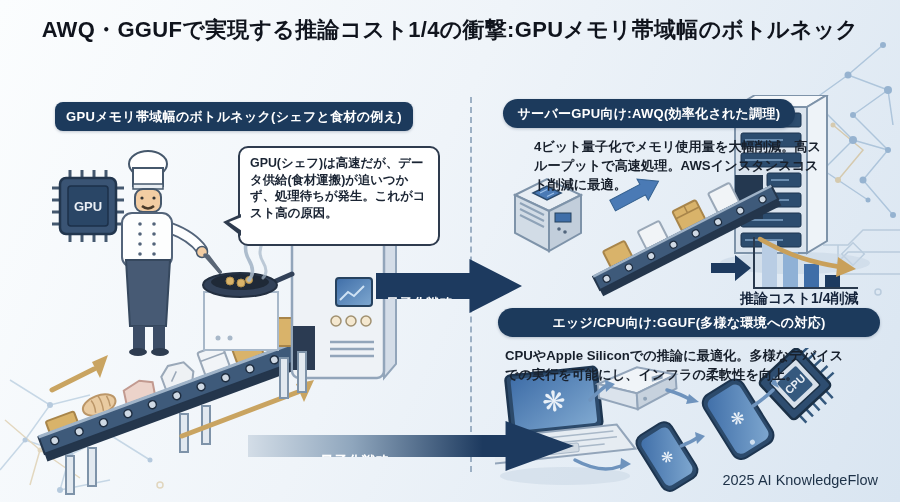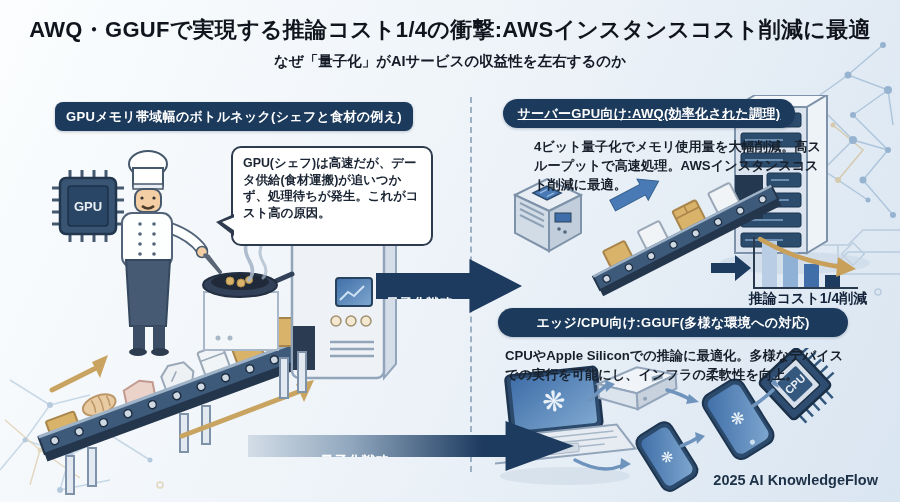--- a/index.html
+++ b/index.html
@@ -7,44 +7,44 @@
   #canvas{position:relative;width:900px;height:502px;overflow:hidden;
     background:linear-gradient(115deg,#fbfdfe 0%,#eff4f9 45%,#d9e5f1 100%);}
   .abs{position:absolute;}
   .title{left:0;top:15px;width:900px;text-align:center;font-size:22px;font-weight:800;
     color:#10141d;letter-spacing:.3px;}
   .subtitle{left:0;top:52px;width:900px;text-align:center;font-size:14.5px;font-weight:700;color:#141a26;}
   .pill{background:#1c3a5c;color:#fff;font-weight:700;border-radius:16px;
     display:flex;align-items:center;justify-content:center;font-size:13px;letter-spacing:.3px;
     box-shadow:0 1px 3px rgba(20,40,70,.25);}
   #pill-bottleneck{left:55px;top:102px;width:358px;height:29px;}
-  #pill-awq{left:503px;top:99px;width:292px;height:29px;text-decoration:underline;}
-  #pill-gguf{left:498px;top:308px;width:350px;height:29px;}
+  #pill-awq{left:503px;top:99px;width:292px;height:29px;}
+  #pill-gguf{left:498px;top:308px;width:382px;height:29px;}
   .bodytext{font-size:13.2px;font-weight:700;color:#18202c;line-height:1.45;}
   #awq-body{left:534px;top:137px;width:298px;}
   #gguf-body{left:505px;top:346px;width:348px;}
-  .bubble{left:231px;top:146px;width:178px;height:82px;background:#fff;
+  .bubble{left:238px;top:146px;width:178px;height:82px;background:#fff;
     border:2.5px solid #2e3b4e;border-radius:10px;padding:7px 10px;
     font-size:12.4px;font-weight:700;line-height:1.33;color:#1a2433;}
   .bubble::after{content:'';position:absolute;left:-17px;bottom:8px;width:0;height:0;
     border-top:8px solid transparent;border-bottom:14px solid transparent;border-right:18px solid #2e3b4e;}
   .bubble::before{content:'';position:absolute;left:-11px;bottom:13px;width:0;height:0;z-index:1;
     border-top:5px solid transparent;border-bottom:9px solid transparent;border-right:13px solid #fff;}
   .big-arrow{display:flex;align-items:flex-end;color:#fff;font-weight:700;z-index:5;}
   #arrow-awq{left:376px;top:259px;width:136px;height:54px;background:#1d3a5f;font-size:13.5px;
     clip-path:polygon(0 26%,64% 26%,64% 0,100% 50%,64% 100%,64% 74%,0 74%);padding-left:10px;}
   #arrow-gguf{left:248px;top:421px;width:254px;height:50px;font-size:14px;
     background:linear-gradient(90deg,#d3dde7 0%,#8fa6bd 32%,#1d3a5f 72%);
     clip-path:polygon(0 28%,79% 28%,79% 0,100% 50%,79% 100%,79% 72%,0 72%);padding-left:72px;}
   .divider{left:470px;top:97px;height:375px;width:0;border-left:2px dashed #9db0c4;z-index:1;}
   #chart-box{left:753px;top:237px;width:96px;height:50px;border-left:2.5px solid #2a3a4e;
     border-bottom:2.5px solid #2a3a4e;display:flex;align-items:flex-end;gap:6px;padding-left:7px;z-index:4;}
   #chart-box .bar{width:15px;}
-  #chart-label{left:740px;top:290px;width:136px;text-align:center;font-size:14px;font-weight:800;color:#14233a;z-index:4;}
-  #footer{right:22px;top:472px;font-size:14.5px;font-weight:700;color:#1d3147;}
+  #chart-label{left:740px;top:290px;width:136px;font-size:14px;font-weight:800;color:#14233a;z-index:4;}
+  #footer{right:22px;top:472px;font-size:14.5px;font-weight:400;color:#1d3147;}
   svg text{font-family:"Liberation Sans","DejaVu Sans",sans-serif;}
 </style>
 </head>
 <body>
 
 <div id="canvas">
 
   <svg class="abs" style="left:793px;top:30px;opacity:.55;z-index:0;" width="107" height="280" viewBox="0 0 107 280">
     <g stroke="#86a8c8" stroke-width="1.5" fill="none">
       <path d="M90,15 L55,45 L95,60 L60,85 M55,45 L20,70 M95,60 L100,95 M20,70 L60,110 M60,85 L95,120 M60,110 L30,140 M95,120 L70,150 M30,140 L75,170 M70,150 L100,185 M60,110 L95,120"></path>
@@ -85,22 +85,21 @@
         <circle cx="25" cy="90" r="2.5"></circle>
         <circle cx="70" cy="105" r="3.5"></circle>
       <circle cx="110" cy="85" r="2.5"></circle>
         <circle cx="60" cy="140" r="3"></circle>
         <circle cx="150" cy="110" r="2.5"></circle>
     </g>
     <circle cx="40" cy="100" r="2.5" fill="#cdb077"></circle>
     <circle cx="160" cy="135" r="3" fill="none" stroke="#cdb077" stroke-width="1.5"></circle>
   </svg>
 
-  <div class="abs title">AWQ・GGUFで実現する推論コスト1/4の衝撃:AWSインスタンスコスト削減に最適</div>
-  <div class="abs subtitle">なぜ「量子化」がAIサービスの収益性を左右するのか</div>
+  <div class="abs title">AWQ・GGUFで実現する推論コスト1/4の衝撃:GPUメモリ帯域幅のボトルネック</div>
 
   <div class="abs divider"></div>
 
   <div class="abs pill" id="pill-bottleneck" style="z-index:6;border-radius:8px;">GPUメモリ帯域幅のボトルネック(シェフと食材の例え)</div>
   <div class="abs pill" id="pill-awq" style="z-index:6;">サーバーGPU向け:AWQ(効率化された調理)</div>
   <div class="abs pill" id="pill-gguf" style="z-index:6;">エッジ/CPU向け:GGUF(多様な環境への対応)</div>
 
   <div class="abs bodytext" id="awq-body" style="z-index:6;">4ビット量子化でメモリ使用量を大幅削減。高スループットで高速処理。AWSインスタンスコスト削減に最適。</div>
   <div class="abs bodytext" id="gguf-body" style="z-index:6;">CPUやApple Siliconでの推論に最適化。多様なデバイスでの実行を可能にし、インフラの柔軟性を向上。</div>
 

